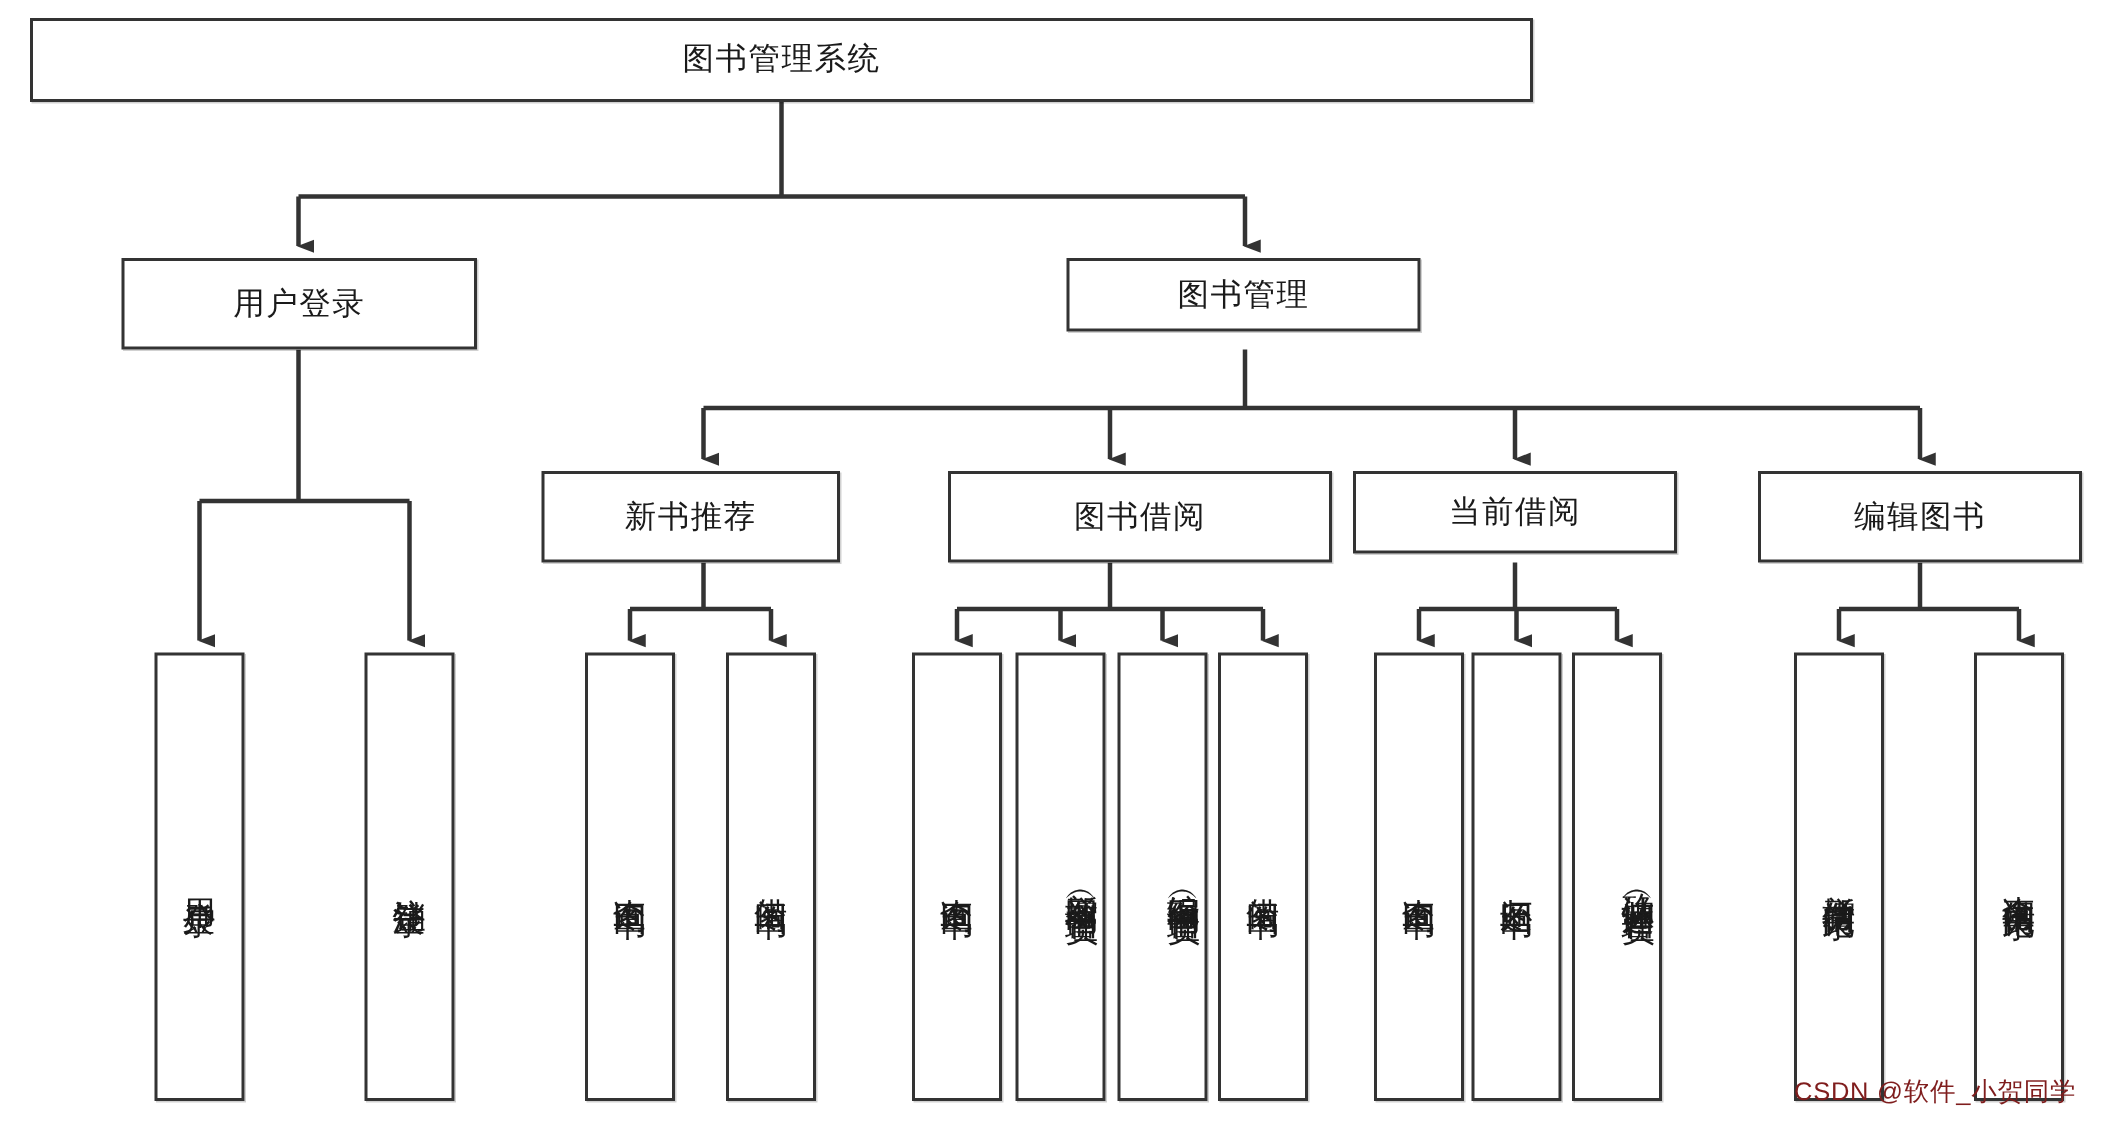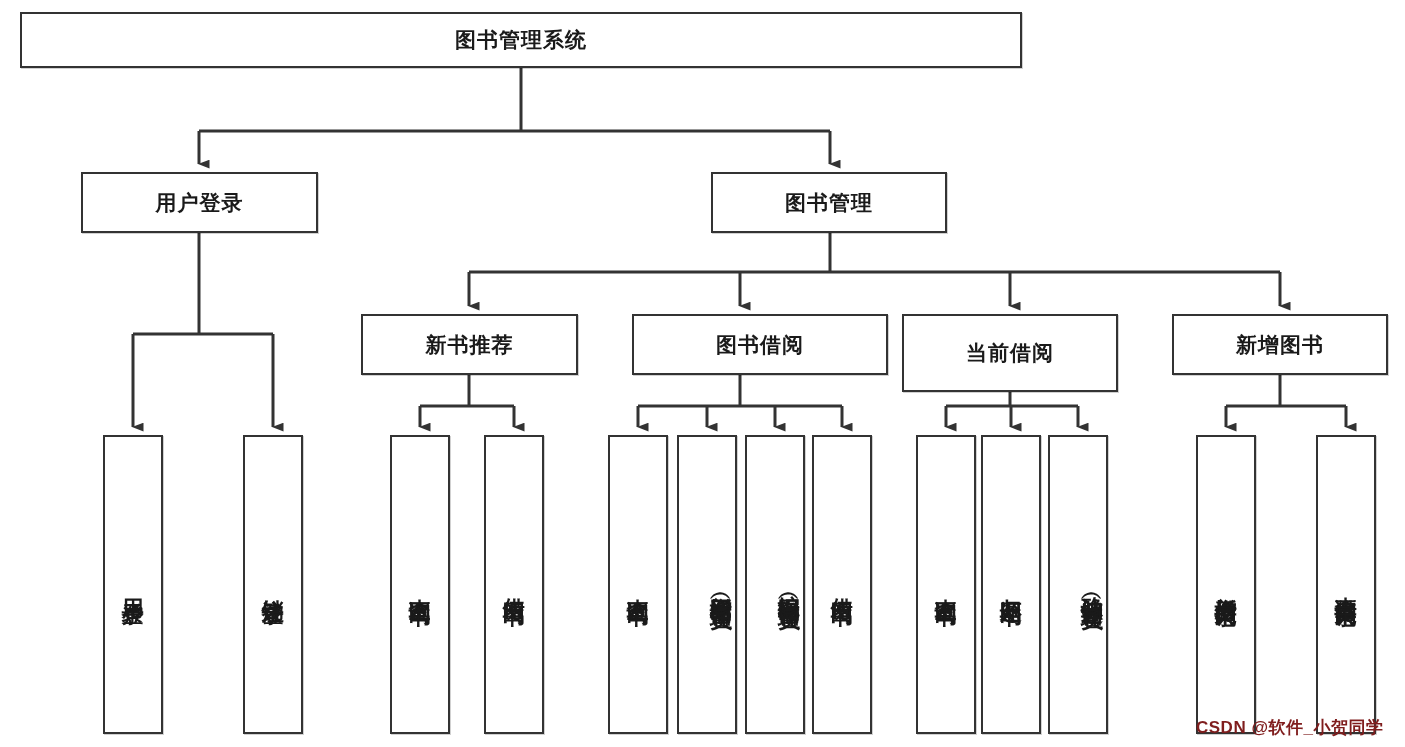--- a/index.html
+++ b/index.html
@@ -9,21 +9,20 @@
   }
   body {
     font-family: "Liberation Sans", "DejaVu Sans", sans-serif;
   }
   #canvas {
     position: relative;
     width: 1405px;
     height: 747px;
     background: #ffffff;
     overflow: hidden;
-    font-weight: bold;
   }
   svg.connectors {
     position: absolute;
     left: 0;
     top: 0;
     width: 1405px;
     height: 747px;
     pointer-events: none;
   }
   .node {
@@ -116,26 +115,26 @@
       <path d="M1280,375 L1280,406"></path>
       <path d="M1226,406 L1346,406"></path>
       <path d="M1226,406 L1226,427" marker-end="url(#arrow)"></path>
       <path d="M1346,406 L1346,427" marker-end="url(#arrow)"></path>
     </g>
   </svg>
 
   <div class="node node-h" style="left:20px;top:12px;width:1002px;height:56px;">图书管理系统</div>
 
   <div class="node node-h" style="left:81px;top:172px;width:237px;height:61px;">用户登录</div>
-  <div class="node node-h" style="left:711px;top:172px;width:236px;height:61px;">图书管理</div>
+  <div class="node node-h" style="left:711px;top:172px;width:236px;height:49px;">图书管理</div>
 
-  <div class="node node-h" style="left:361px;top:314px;width:217px;height:61px;">新书推荐</div>
+  <div class="node node-h" style="left:361px;top:314px;width:199px;height:61px;">新书推荐</div>
   <div class="node node-h" style="left:632px;top:314px;width:256px;height:61px;">图书借阅</div>
-  <div class="node node-h" style="left:902px;top:314px;width:216px;height:78px;">当前借阅</div>
-  <div class="node node-h" style="left:1172px;top:314px;width:216px;height:61px;">新增图书</div>
+  <div class="node node-h" style="left:902px;top:314px;width:216px;height:55px;">当前借阅</div>
+  <div class="node node-h" style="left:1172px;top:314px;width:216px;height:61px;">编辑图书</div>
 
   <div class="node node-v center-v" style="left:103px;top:435px;width:60px;height:299px;">用户登录</div>
   <div class="node node-v center-v" style="left:243px;top:435px;width:60px;height:299px;">注销登录</div>
 
   <div class="node node-v center-v" style="left:390px;top:435px;width:60px;height:299px;">查询图书</div>
   <div class="node node-v center-v" style="left:484px;top:435px;width:60px;height:299px;">借阅图书</div>
 
   <div class="node node-v center-v" style="left:608px;top:435px;width:60px;height:299px;">查询图书</div>
   <div class="node node-v" style="left:677px;top:435px;width:60px;height:299px;">新增图书（管理员）</div>
   <div class="node node-v" style="left:745px;top:435px;width:60px;height:299px;">编辑图书（管理员）</div>

